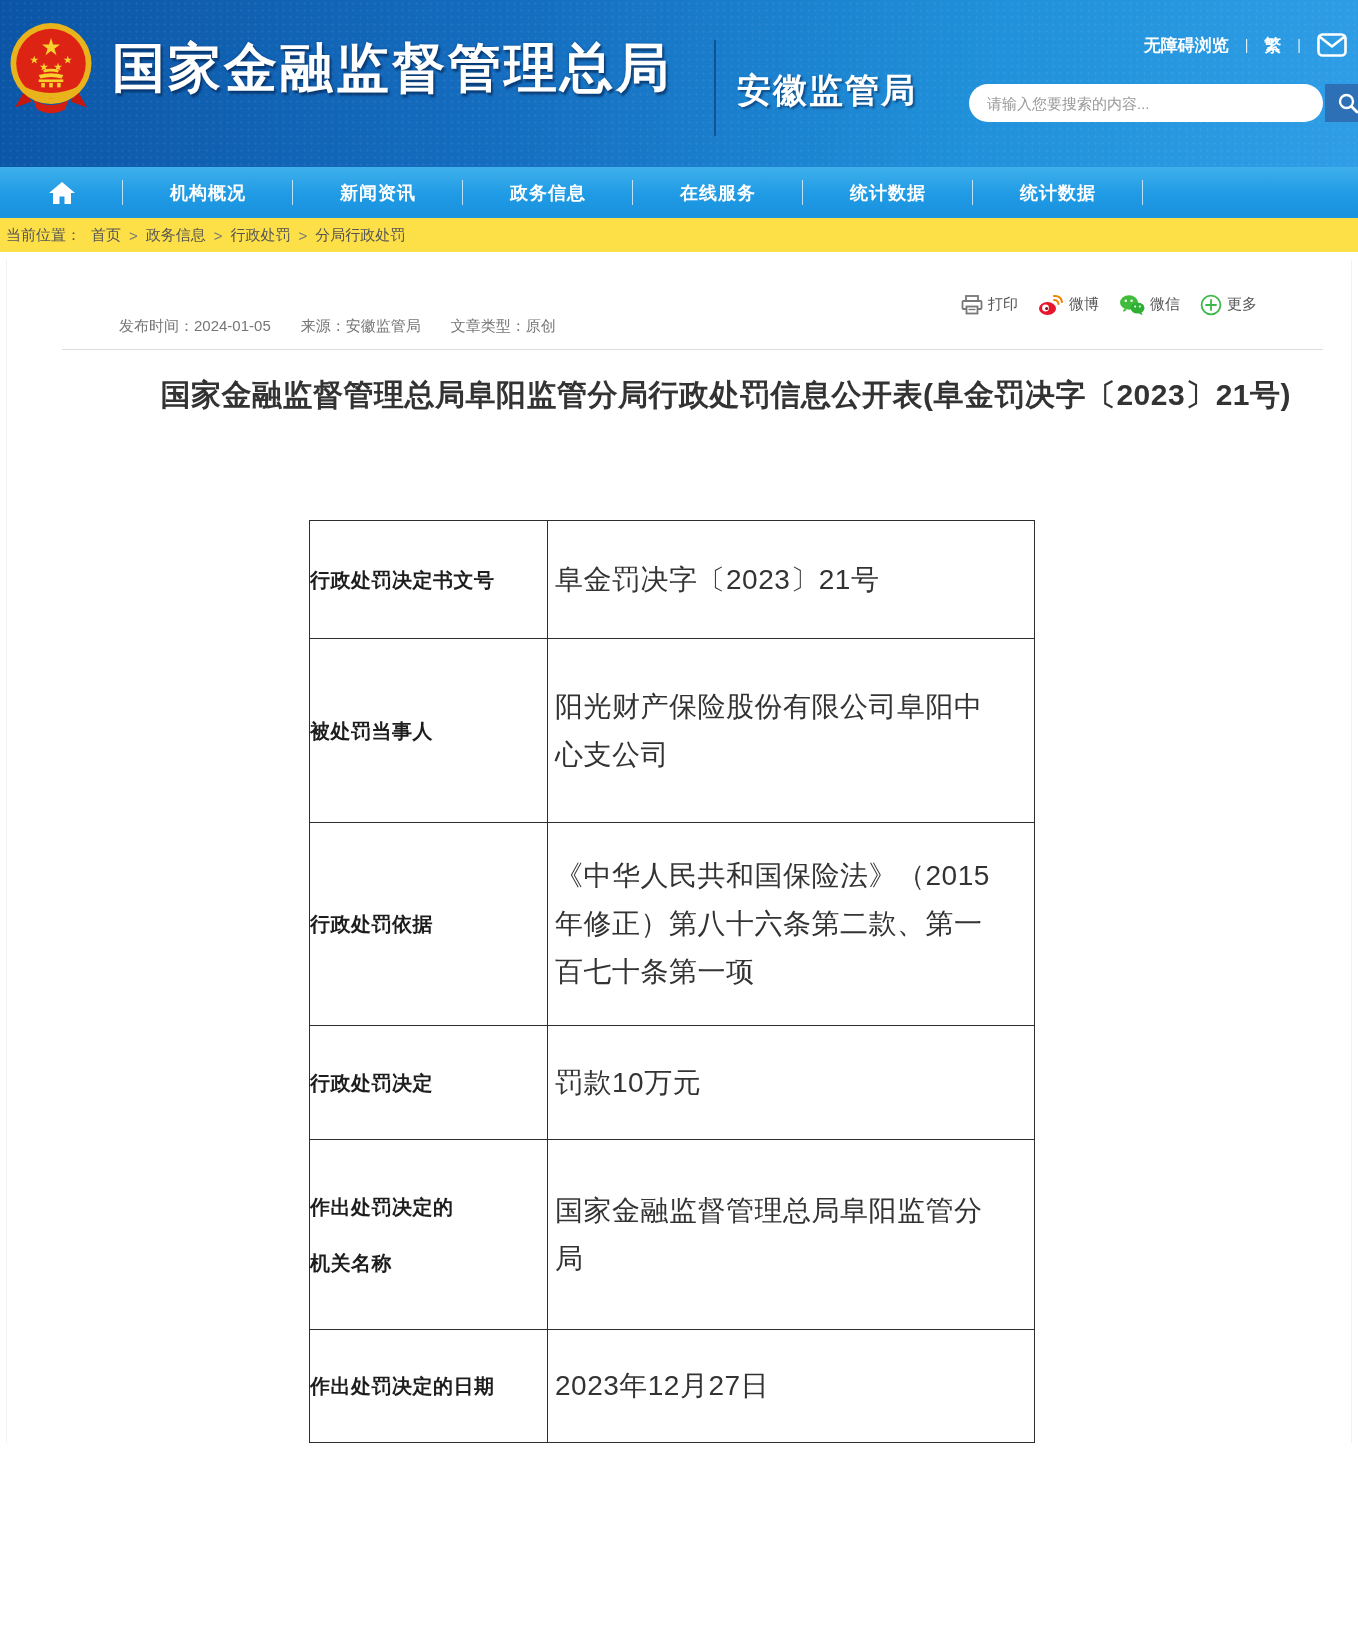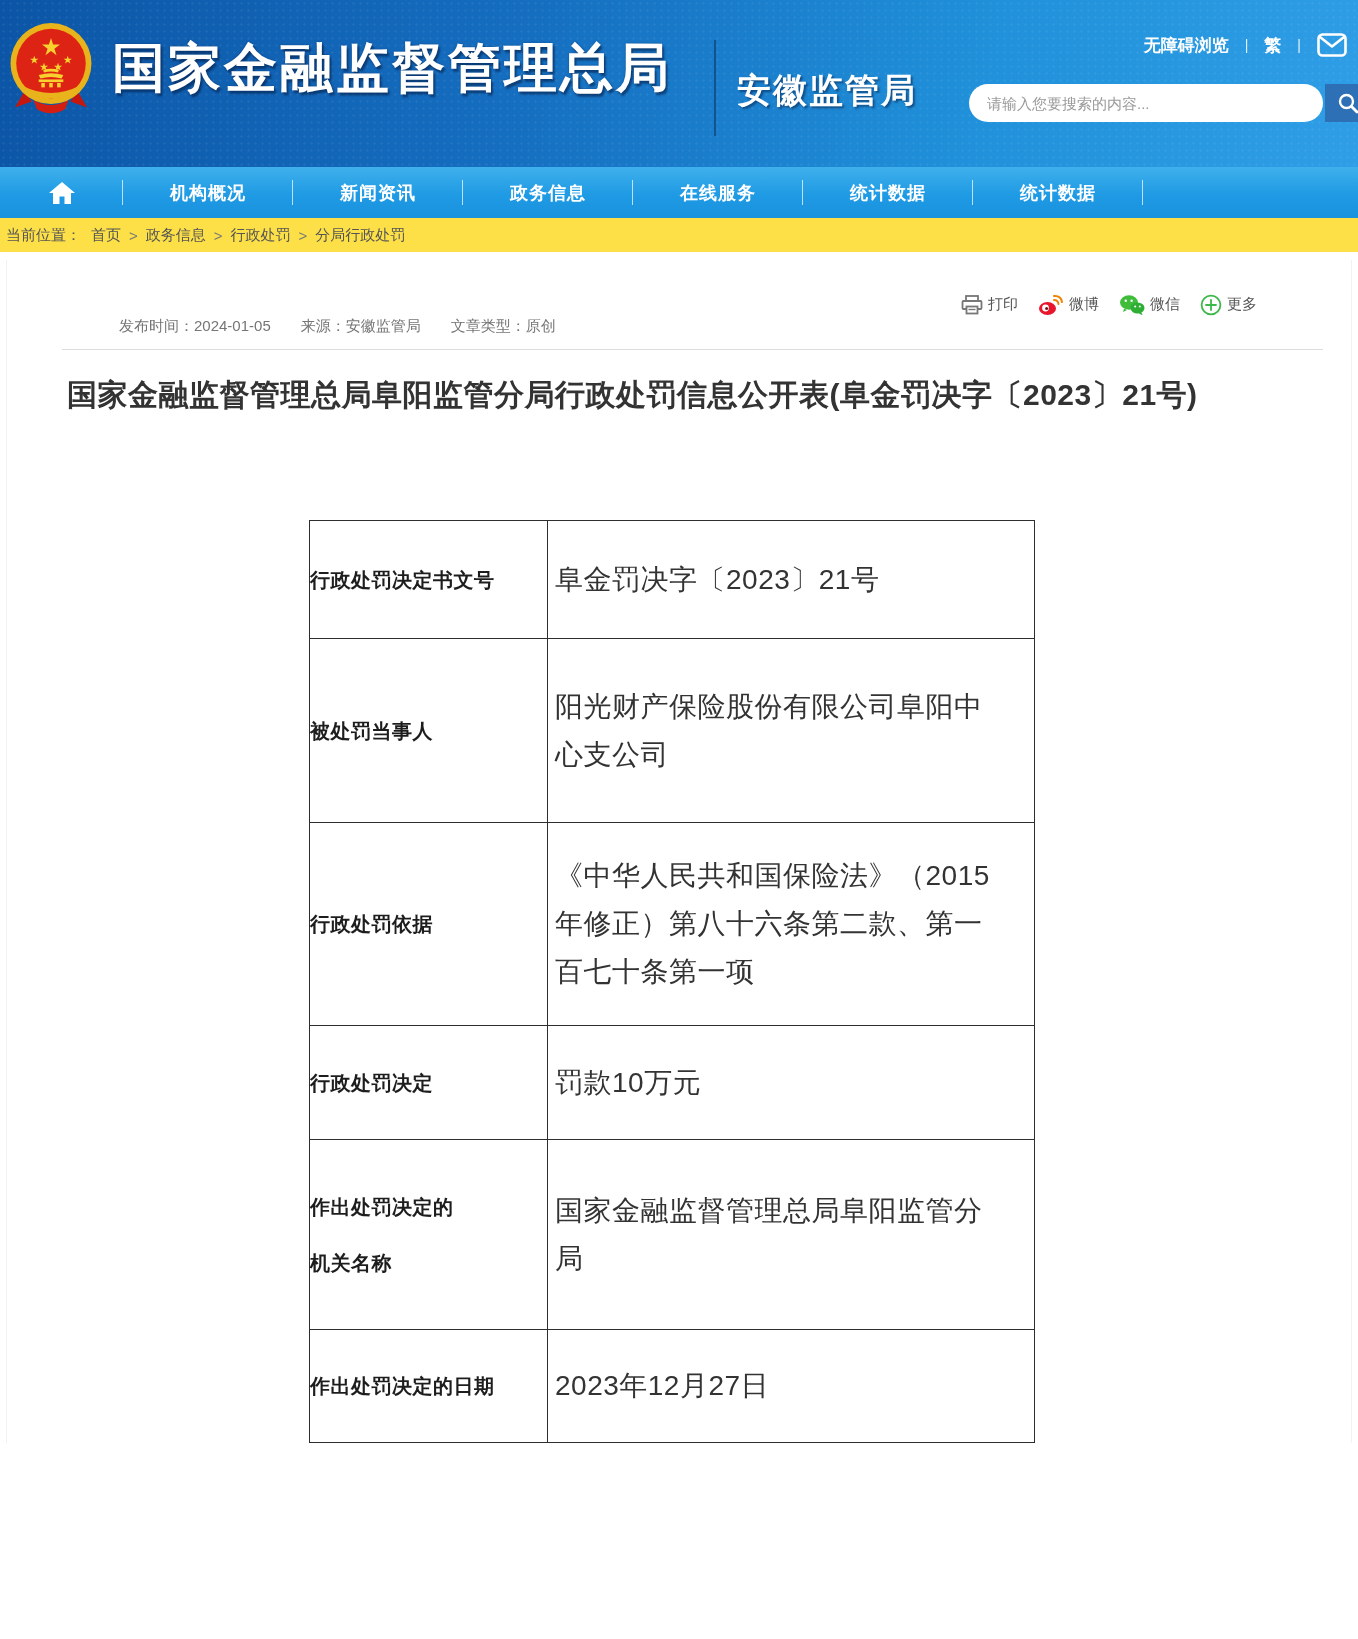--- a/index.html
+++ b/index.html
@@ -75,21 +75,21 @@
     margin:0 28px 0 55px; height:90px; border-bottom:1px solid #dcdcdc;
     display:flex; align-items:center; justify-content:space-between;
   }
   .meta-left { display:flex; align-items:center; padding-left:57px; font-size:15px; color:#757575;margin-top:44px; }
   .meta-left .meta-item { margin-right:30px; white-space:nowrap; }
   .meta-actions { display:flex; align-items:center; gap:20px; padding-right:66px; }
   .action { display:flex; align-items:center; gap:5px; font-size:15px; color:#555; cursor:pointer; text-decoration:none; }
   .action svg { display:block; }
 
   .article-title {
-    margin:24px 60px 0 60px; text-align:left; font-size:30px; font-weight:bold;
+    margin:24px 60px 0 60px; text-align:right; font-size:30px; font-weight:bold;
     color:#333; letter-spacing:0.5px; line-height:42px;
   }
 
   
   table.penalty { border-collapse:collapse; margin:104px 0 0 302px; table-layout:fixed; }
   table.penalty td { border:1px solid #2e2e2e; vertical-align:middle; }
   td.cell-label {
     width:238px; text-align:left; font-weight:bold; font-size:20px; color:#1d1d1d;
     line-height:28px; letter-spacing:0.5px;
   }

